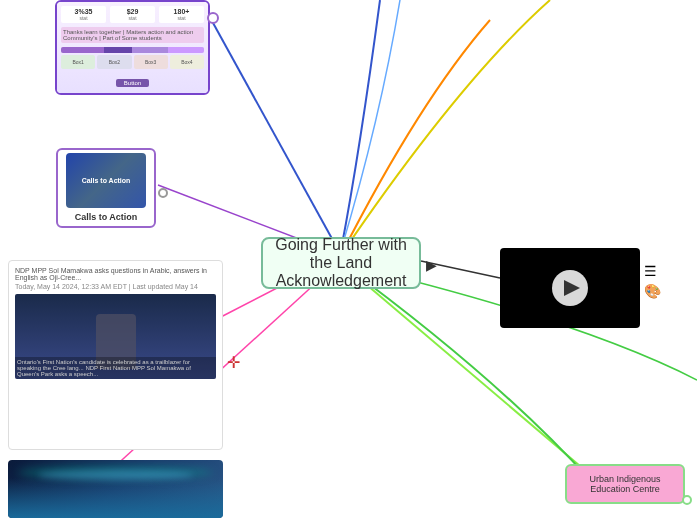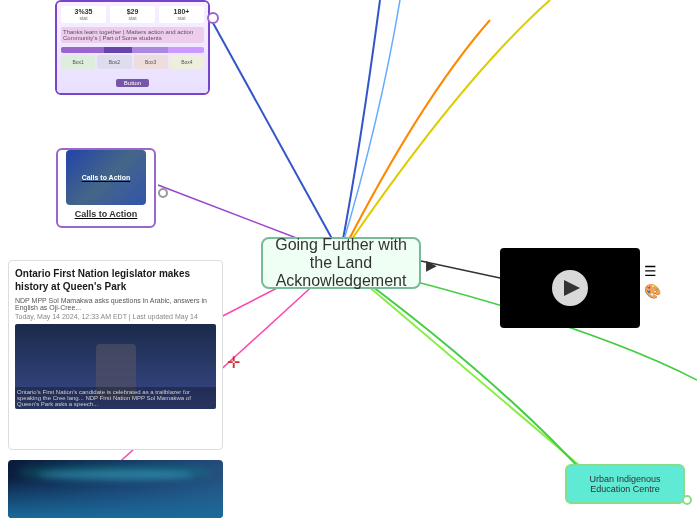--- a/index.html
+++ b/index.html
@@ -98,24 +98,24 @@
       left: 56px;
       top: 148px;
       width: 100px;
       height: 80px;
       background: #fff;
       border: 2px solid #9966cc;
       border-radius: 6px;
       display: flex;
       flex-direction: column;
       align-items: center;
+      justify-content: flex-end;
       padding-bottom: 4px;
       z-index: 10;
       cursor: pointer;
-      text-decoration: underline;
     }
 
     .calls-card-inner {
       width: 80px;
       height: 55px;
       background: linear-gradient(135deg, #2244aa 0%, #446688 50%, #3355aa 100%);
       border-radius: 4px;
       display: flex;
       align-items: center;
       justify-content: center;
@@ -337,21 +337,21 @@
 
     
     .urban-card {
       position: absolute;
       left: 565px;
       top: 464px;
       width: 120px;
       height: 40px;
       border: 2px solid #88dd88;
       border-radius: 6px;
-      background: #5eead4;
+      background: #f9a8d4;
       display: flex;
       align-items: center;
       justify-content: center;
       text-align: center;
       font-size: 9px;
       color: #333;
       z-index: 10;
       cursor: pointer;
       padding: 4px;
     }
@@ -464,21 +464,20 @@
 <div class="video-thumbnail">
   <div class="play-button"></div>
 </div>
 
 <div class="video-controls">
   <span class="control-icon">☰</span>
   <span class="control-icon">🎨</span>
 </div>
 
 <div class="article-card">
-  <div class="article-title">Ontario First Nation legislator makes history at Queen's Park</div>
   <div class="article-source">NDP MPP Sol Mamakwa asks questions in Arabic, answers in English as Oji-Cree...</div>
   <div class="article-date">Today, May 14 2024, 12:33 AM EDT | Last updated May 14</div>
   <div class="article-image">
     <div class="figure-silhouette"></div>
     <div class="article-image-overlay">Ontario's First Nation's candidate is celebrated as a trailblazer for speaking the Cree lang... NDP First Nation MPP Sol Mamakwa of Queen's Park asks a speech...</div>
   </div>
 </div>
 
 <div class="cross-icon">✛</div>
 

